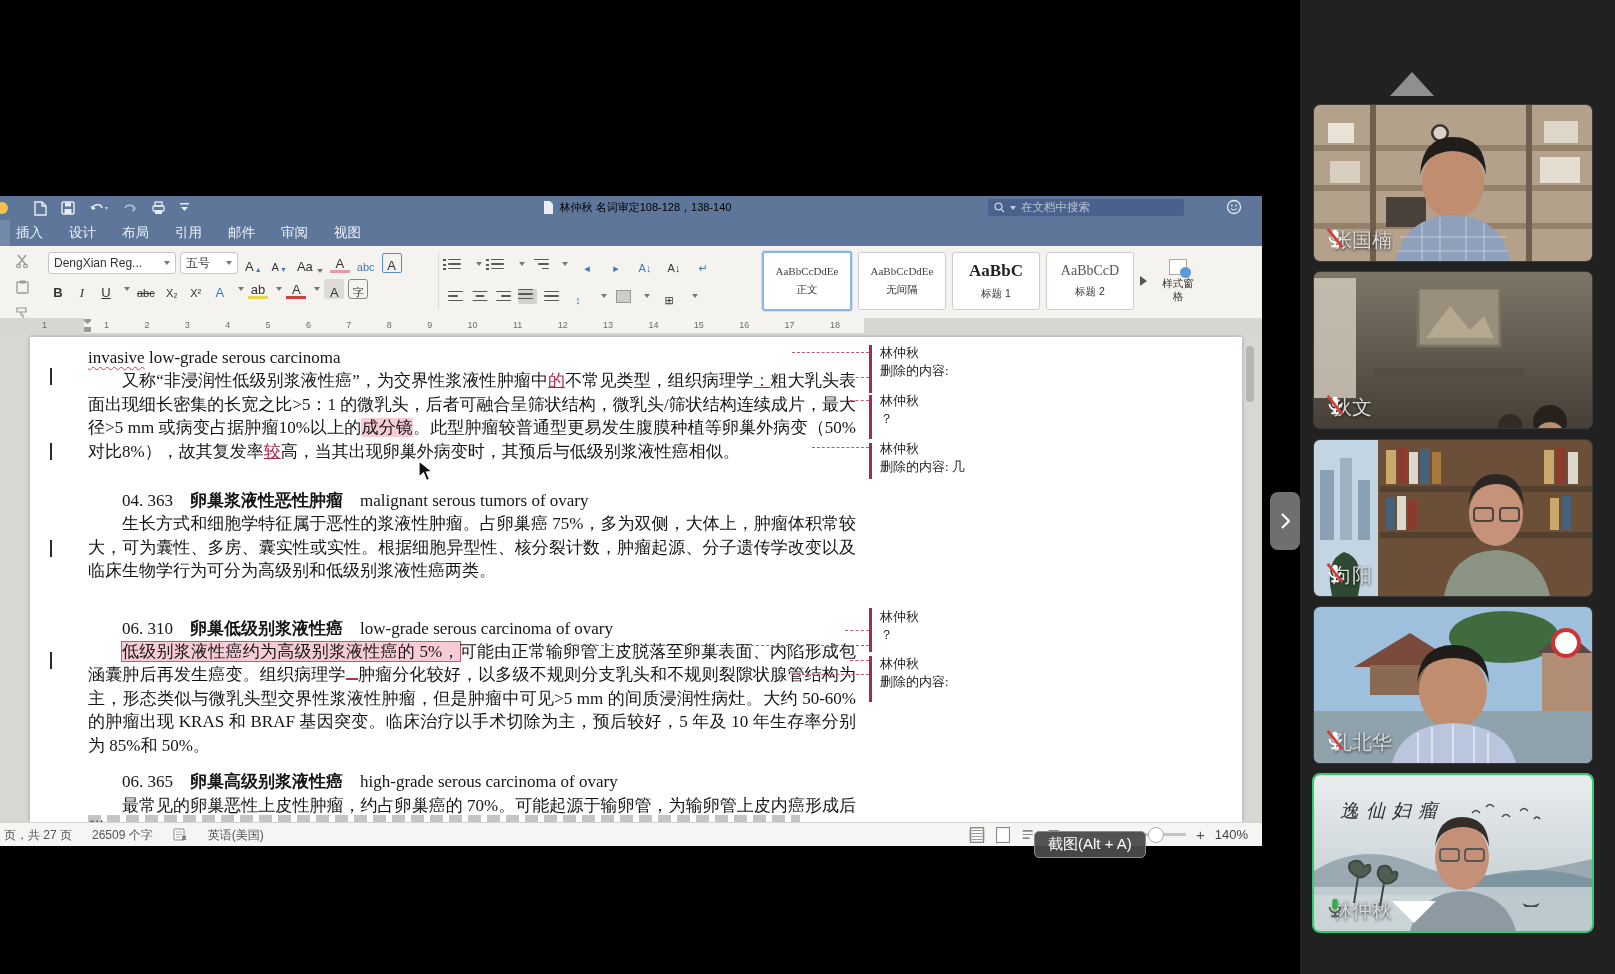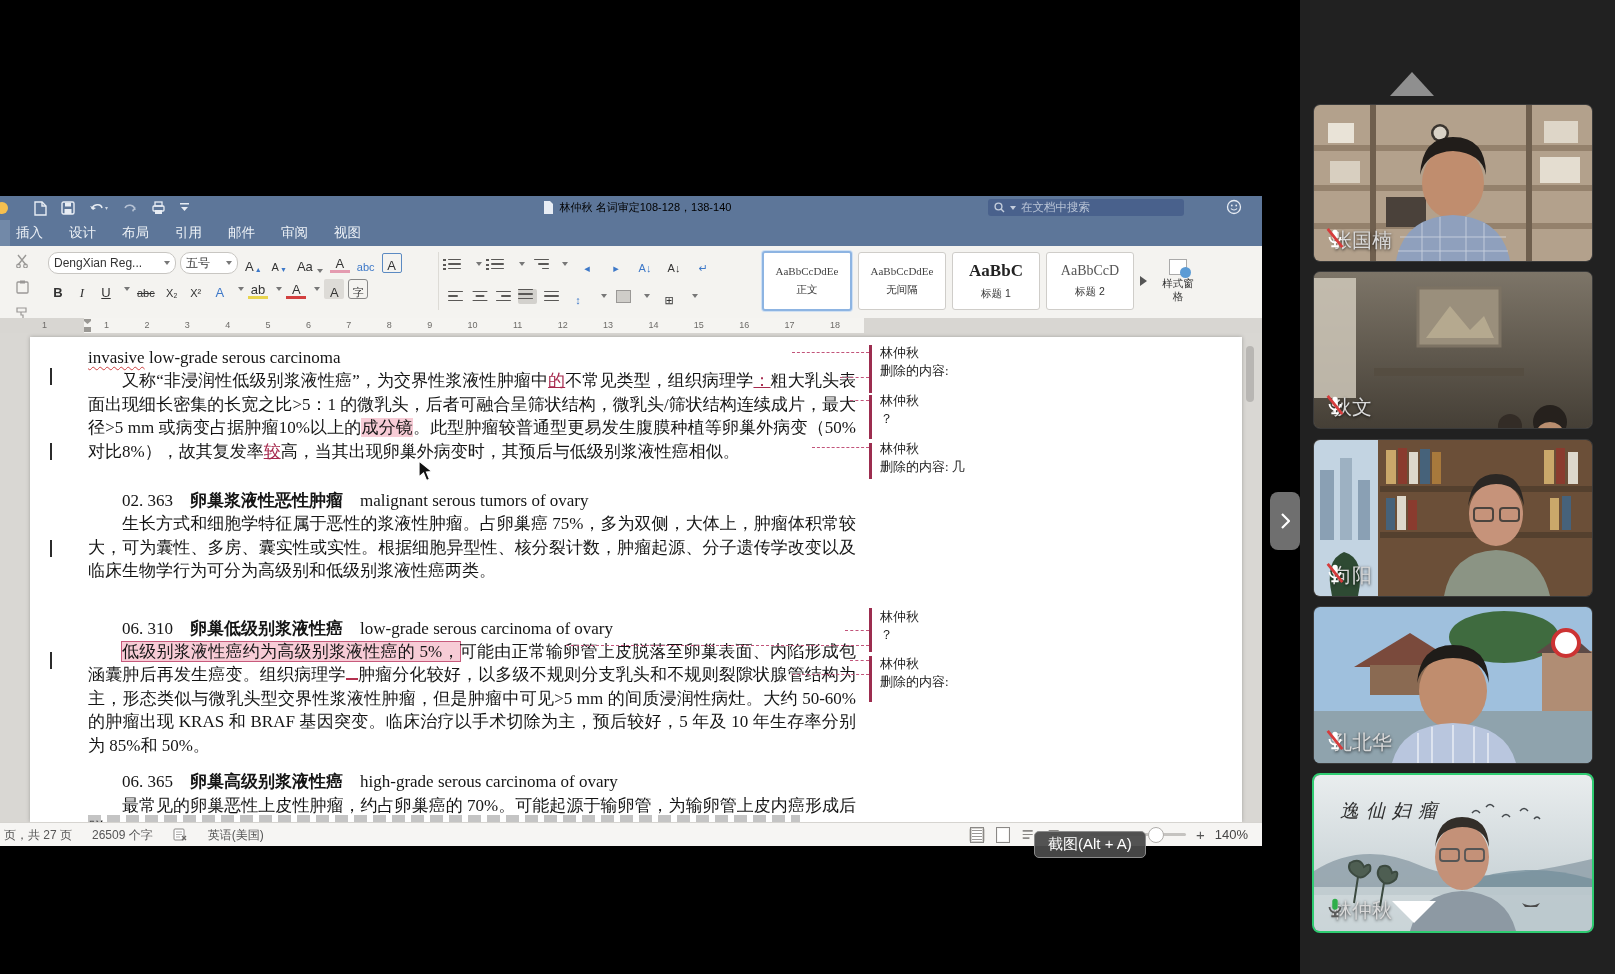--- a/index.html
+++ b/index.html
@@ -20,21 +20,21 @@
   .tabs{left:16px;top:28px;display:flex;gap:26px;}
   .tab{color:#eef2f7;font-size:13.5px;cursor:default;}
   .home-sliver{left:0;top:24px;width:10px;height:26px;background:#7289a8;}
   .share{right:40px;top:28px;display:flex;align-items:center;gap:5px;color:#fff;font-size:13px;}
   .collapse{right:14px;top:30px;color:#dfe7f1;font-size:12px;}
   
   .ribbon{left:0;top:50px;width:100%;height:72px;background:#f4f3f0;border-bottom:1px solid #c9c7c3;}
   .clipcol{left:8px;top:4px;width:28px;height:62px;display:flex;flex-direction:column;align-items:center;gap:8px;padding-top:4px;color:#8d8b88;}
   .grp{display:flex;flex-direction:column;gap:5px;}
   .row{display:flex;align-items:center;gap:4px;}
-  .combo{background:#fff;border:1px solid #c8c6c2;border-radius:10px;height:20px;display:flex;align-items:center;justify-content:space-between;padding:0 5px;font-size:12px;color:#333;}
+  .combo{background:#fff;border:1px solid #c8c6c2;border-radius:3px;height:20px;display:flex;align-items:center;justify-content:space-between;padding:0 5px;font-size:12px;color:#333;}
   .dd{width:0;height:0;border-left:3.5px solid transparent;border-right:3.5px solid transparent;border-top:4px solid #777;margin-left:4px;}
   .rb{background:transparent;border:0;height:20px;min-width:20px;padding:0 3px;font-size:13px;color:#333;display:flex;align-items:flex-end;justify-content:center;line-height:1;position:relative;}
   .rb.small{font-size:11px;}
   .rb .acc{font-size:7px;color:#3d78c8;margin-left:1px;}
   .rb.bold{font-weight:bold;}
   .rb.ital{font-style:italic;font-family:"Liberation Serif",serif;}
   .rb.und{text-decoration:underline;}
   .rb.strike{text-decoration:line-through;font-size:11px;}
   .rb.boxed{border:1px solid #5b8ac2;border-radius:2px;}
   .rb.redbar{border-bottom:3px solid #d23f3f;}
@@ -425,21 +425,21 @@
       <span class="ind2 abs"></span>
     </div>
 
     <div class="docarea abs">
       <div class="page abs"></div>
 
       <div class="doc abs">
         <p class="para noind"><span class="wavy">invasive</span><span> low-grade serous carcinoma</span></p>
         <p class="para"><span>又称“非浸润性低级别浆液性癌”，为交界性浆液性肿瘤中</span><span class="ins">的</span><span>不常见类型，组织病理学</span><span class="ins">：</span><span>粗大乳头表面出现细长密集的长宽之比&gt;5：1 的微乳头，后者可融合呈筛状结构，微乳头/筛状结构连续成片，最大径&gt;5 mm 或病变占据肿瘤10%以上的</span><span class="hl">成分镜</span><span>。此型肿瘤较普通型更易发生腹膜种植等卵巢外病变（50%对比8%），故其复发率</span><span class="ins">较</span><span>高，当其出现卵巢外病变时，其预后与低级别浆液性癌相似。</span></p>
         <div class="sp26"></div>
-        <p class="para hline"><span>02. 363</span><span class="zh">卵巢浆液性恶性肿瘤</span><span>malignant serous tumors of ovary</span></p>
+        <p class="para hline"><span>04. 363</span><span class="zh">卵巢浆液性恶性肿瘤</span><span>malignant serous tumors of ovary</span></p>
         <p class="para">生长方式和细胞学特征属于恶性的浆液性肿瘤。占卵巢癌 75%，多为双侧，大体上，肿瘤体积常较大，可为囊性、多房、囊实性或实性。根据细胞异型性、核分裂计数，肿瘤起源、分子遗传学改变以及临床生物学行为可分为高级别和低级别浆液性癌两类。</p>
         <div class="sp34"></div>
         <p class="para hline"><span>06. 310</span><span class="zh">卵巢低级别浆液性癌</span><span>low-grade serous carcinoma of ovary</span></p>
         <p class="para"><span class="hlbox">低级别浆液性癌约为高级别浆液性癌的 5%，</span><span>可能由正常输卵管上皮脱落至卵巢表面、内陷形成包涵囊肿后再发生癌变。组织病理学</span><span class="usc"></span><span>肿瘤分化较好，以多级不规则分支乳头和不规则裂隙状腺管结构为主，形态类似与微乳头型交界性浆液性肿瘤，但是肿瘤中可见&gt;5 mm 的间质浸润性病灶。大约 50-60%的肿瘤出现 KRAS 和 BRAF 基因突变。临床治疗以手术切除为主，预后较好，5 年及 10 年生存率分别为 85%和 50%。</span></p>
         <div class="sp13"></div>
         <p class="para hline"><span>06. 365</span><span class="zh">卵巢高级别浆液性癌</span><span>high-grade serous carcinoma of ovary</span></p>
         <p class="para">最常见的卵巢恶性上皮性肿瘤，约占卵巢癌的 70%。可能起源于输卵管，为输卵管上皮内癌形成后脱</p>
       </div>
       <div class="cutline abs"></div>
 

